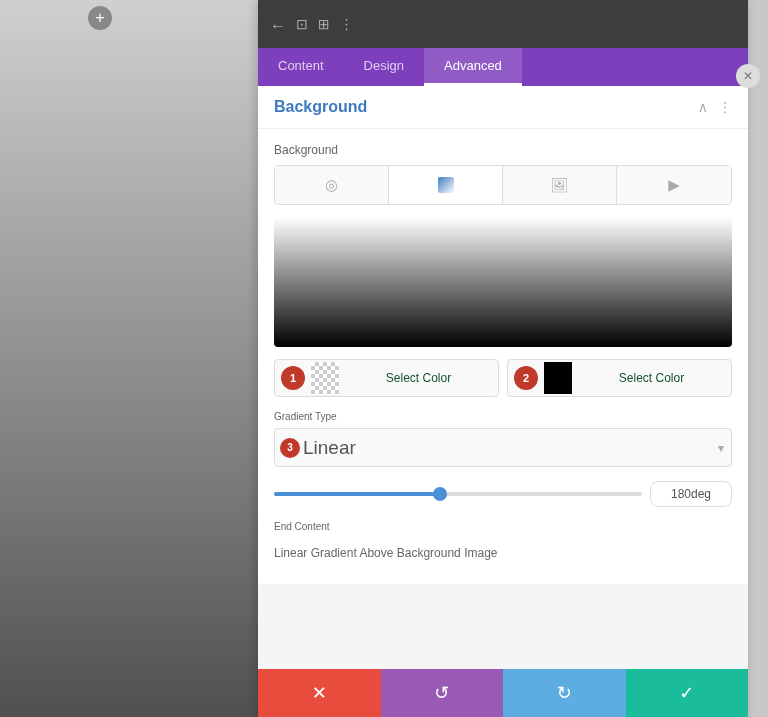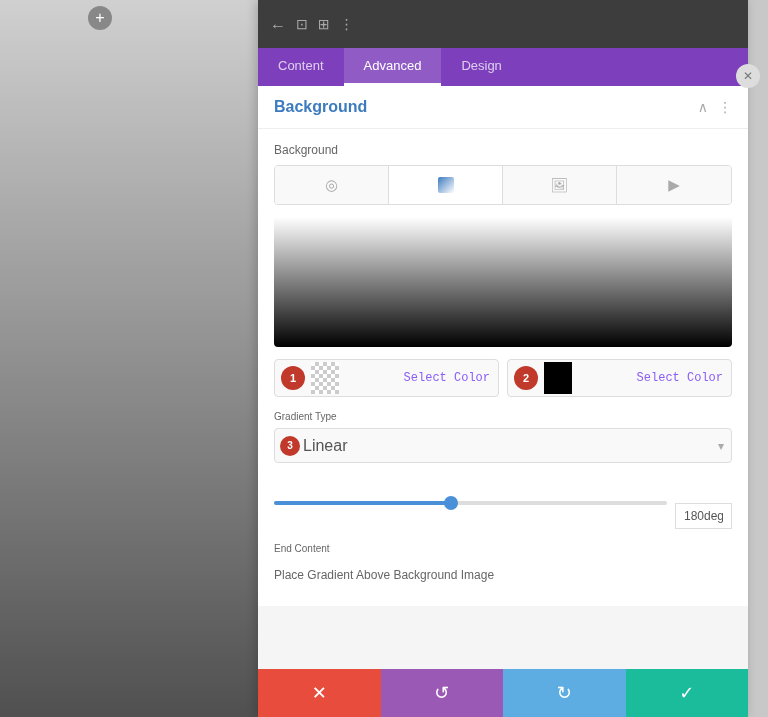--- a/index.html
+++ b/index.html
@@ -227,25 +227,24 @@
     }
 
     .stop-swatch {
       width: 28px;
       height: 32px;
       flex-shrink: 0;
     }
 
     .stop-label {
       flex: 1;
-      text-align: right;
+      text-align: center;
       font-size: 12px;
-      color: #8b5cf6;
+      color: #14532d;
       padding: 0 8px;
-      font-family: Liberation Mono, monospace;
     }
 
     
     .field-row {
       margin-bottom: 14px;
     }
 
     .field-label {
       font-size: 10px;
       color: #666;
@@ -287,29 +286,28 @@
       width: 14px;
       height: 14px;
       background: #4a90d9;
       border-radius: 50%;
       top: 50%;
       transform: translate(-50%, -50%);
       cursor: pointer;
     }
 
     .input-small {
-      width: 57px;
+      width: 82px;
       border: 1px solid #ddd;
-      border-radius: 0;
+      border-radius: 8px;
       padding: 5px 8px;
       font-size: 12px;
       color: #555;
       background: white;
       text-align: center;
-      margin-top: 26px;
     }
 
     
     .toggle-row {
       margin-bottom: 10px;
     }
 
     .toggle-label {
       font-size: 12px;
       color: #666;
@@ -378,21 +376,21 @@
       position: relative;
       display: flex;
       align-items: center;
     }
 
     .select-wrap select {
       width: 100%;
       border: 1px solid #ddd;
       border-radius: 4px;
       padding: 8px 30px 8px 28px;
-      font-size: 16px;
+      font-size: 19px;
       color: #555;
       background: #f9f9f9;
       appearance: none;
       cursor: pointer;
     }
 
     .select-step {
       position: absolute;
       left: 6px;
     }
@@ -420,22 +418,22 @@
     <span class="back-icon">←</span>
     <div class="header-icons">
       <span>⊡</span>
       <span>⊞</span>
       <span>⋮</span>
     </div>
   </div>
 
   <div class="tabs">
     <div class="tab">Content</div>
+    <div class="tab">Design</div>
     <div class="tab active">Advanced</div>
-    <div class="tab">Design</div>
   </div>
 
   <div class="panel-close">✕</div>
 
   <div class="panel-content">
     <div class="section">
 
       <div class="section-header">
         <span class="section-title">Background</span>
         <div class="section-header-icons">
@@ -511,21 +509,21 @@
             <input class="input-small" type="text" value="180deg" style="">
           </div>
         </div>
 
 
         <div class="field-row">
           <div class="field-label">End Content</div>
         </div>
 
         <div class="toggle-row">
-          <div class="toggle-label">Place Gradient Above Background Image</div>
+          <div class="toggle-label">Linear Gradient Above Background Image</div>
 
         </div>
 
       </div>
     </div>
   </div>
 
   <div class="bottom-toolbar">
     <div class="toolbar-btn btn-red">
       <span>✕</span>

